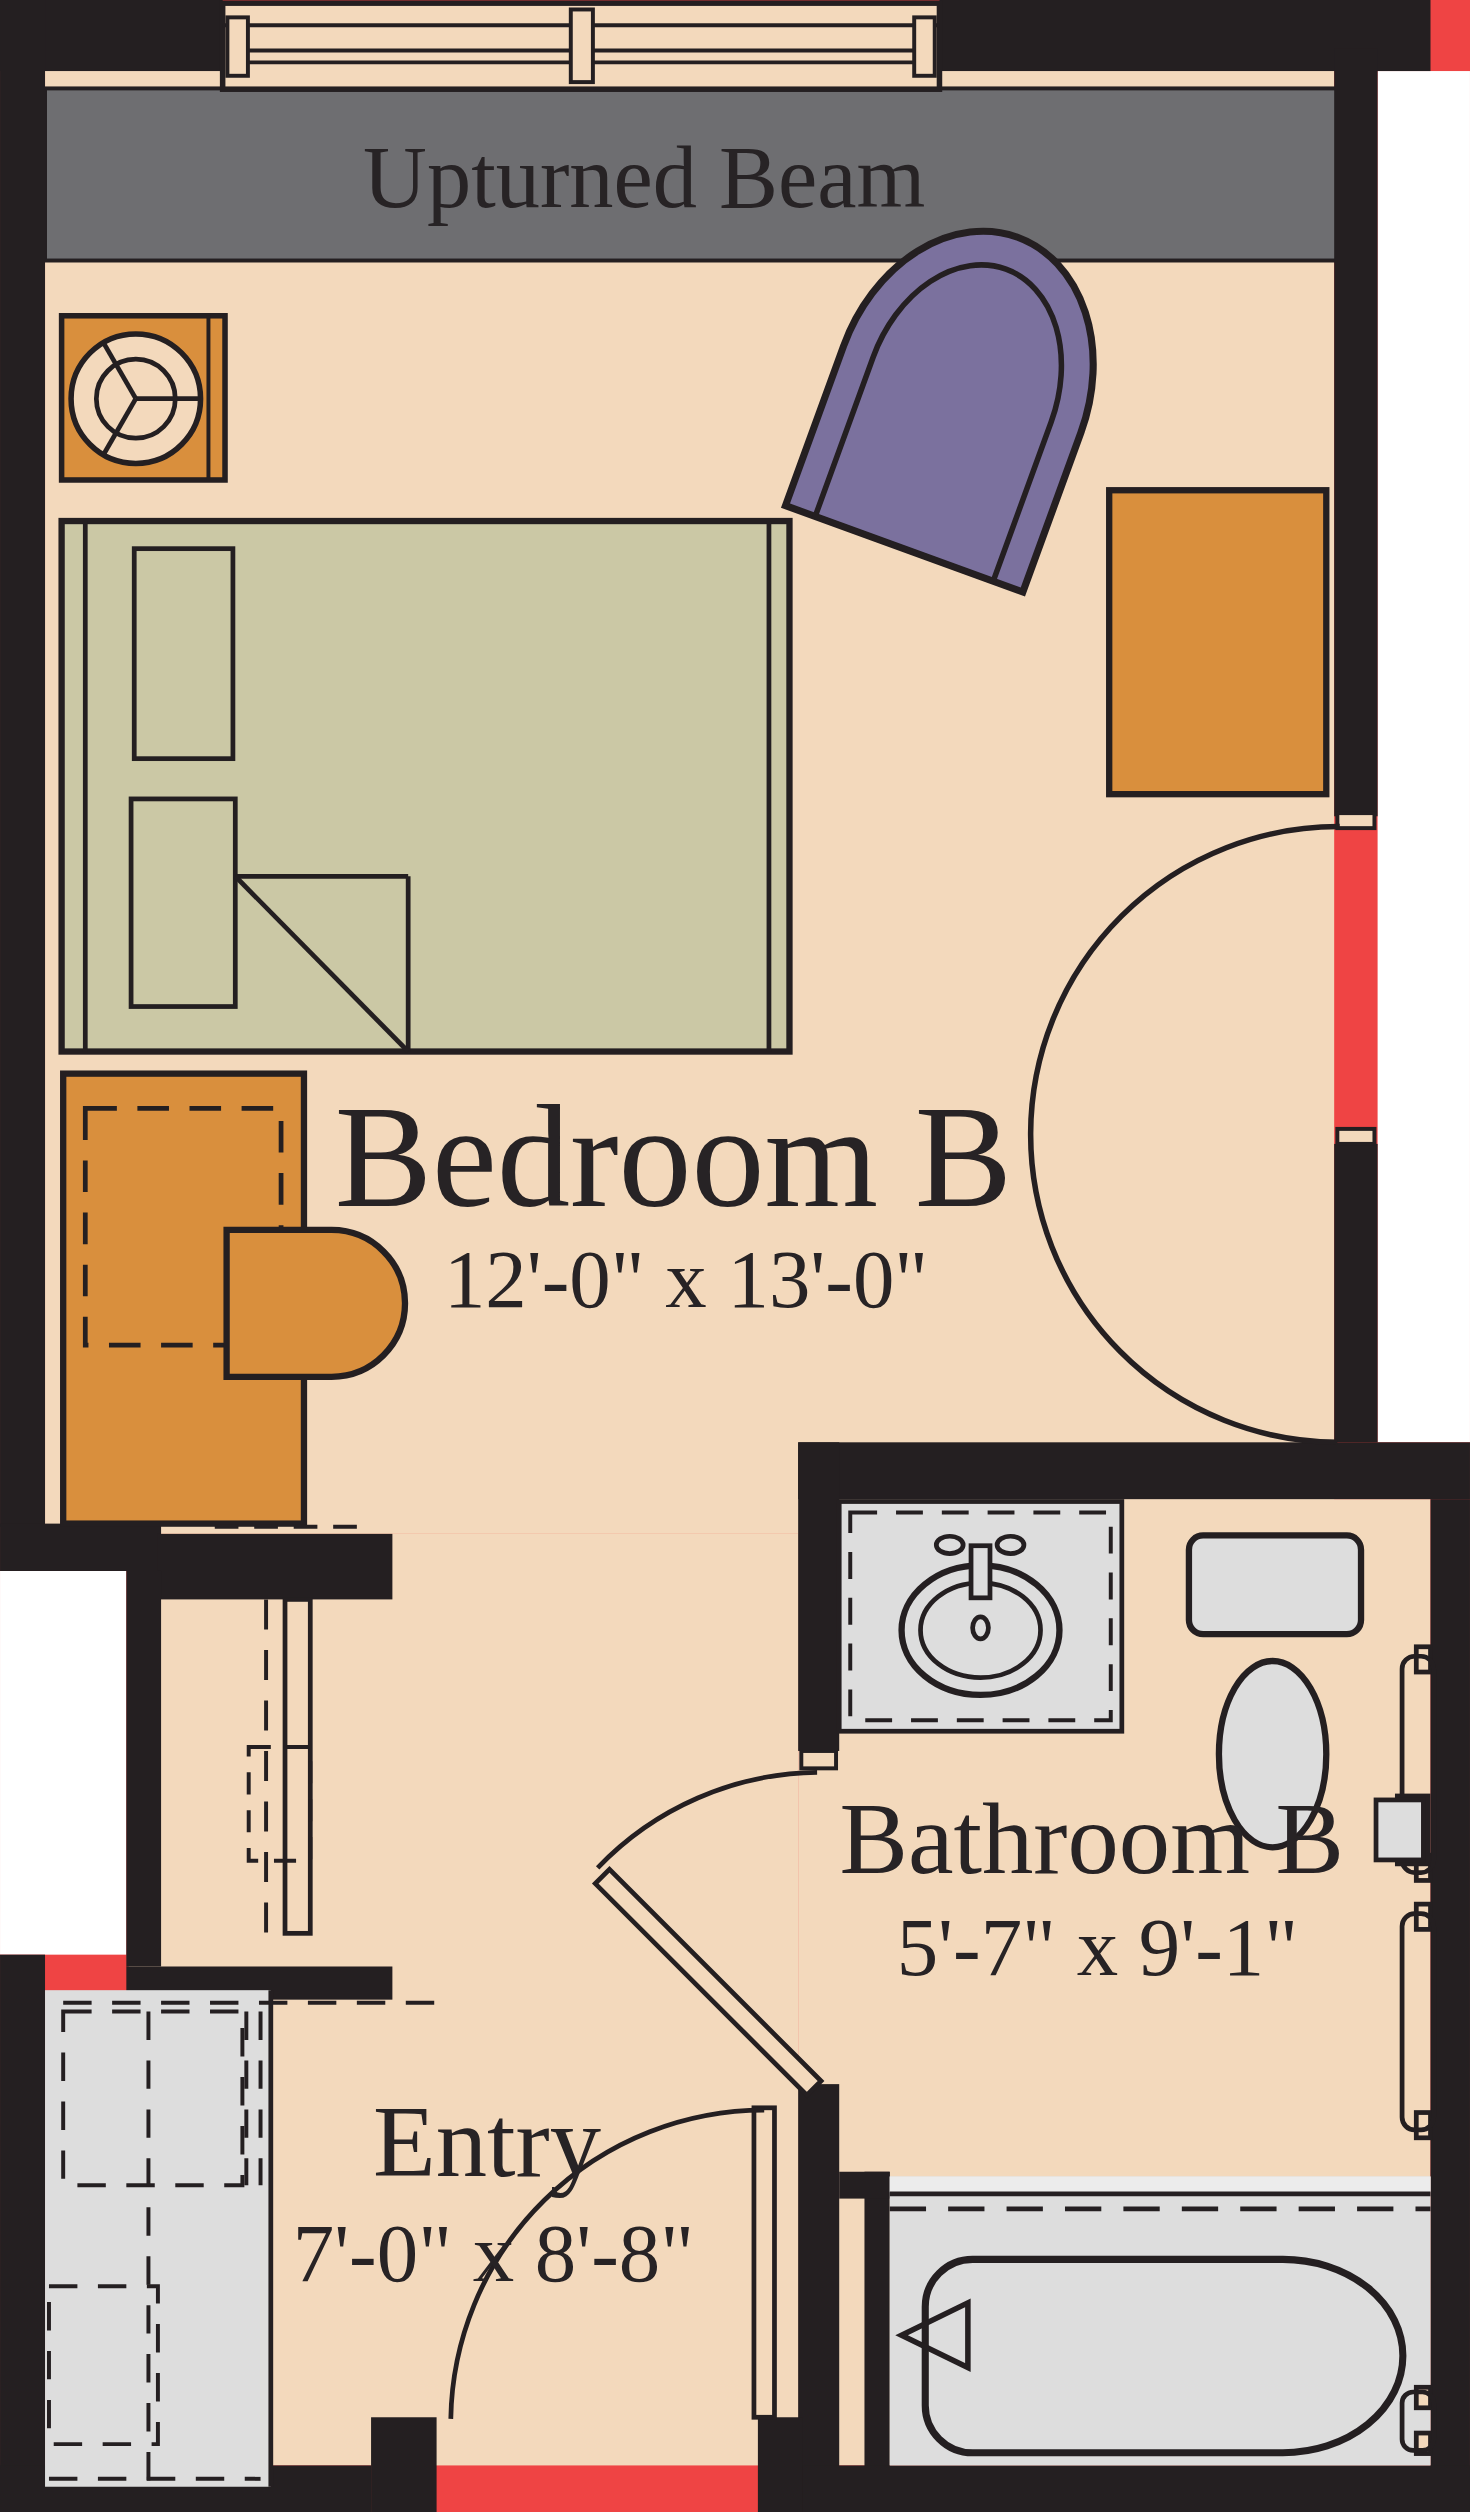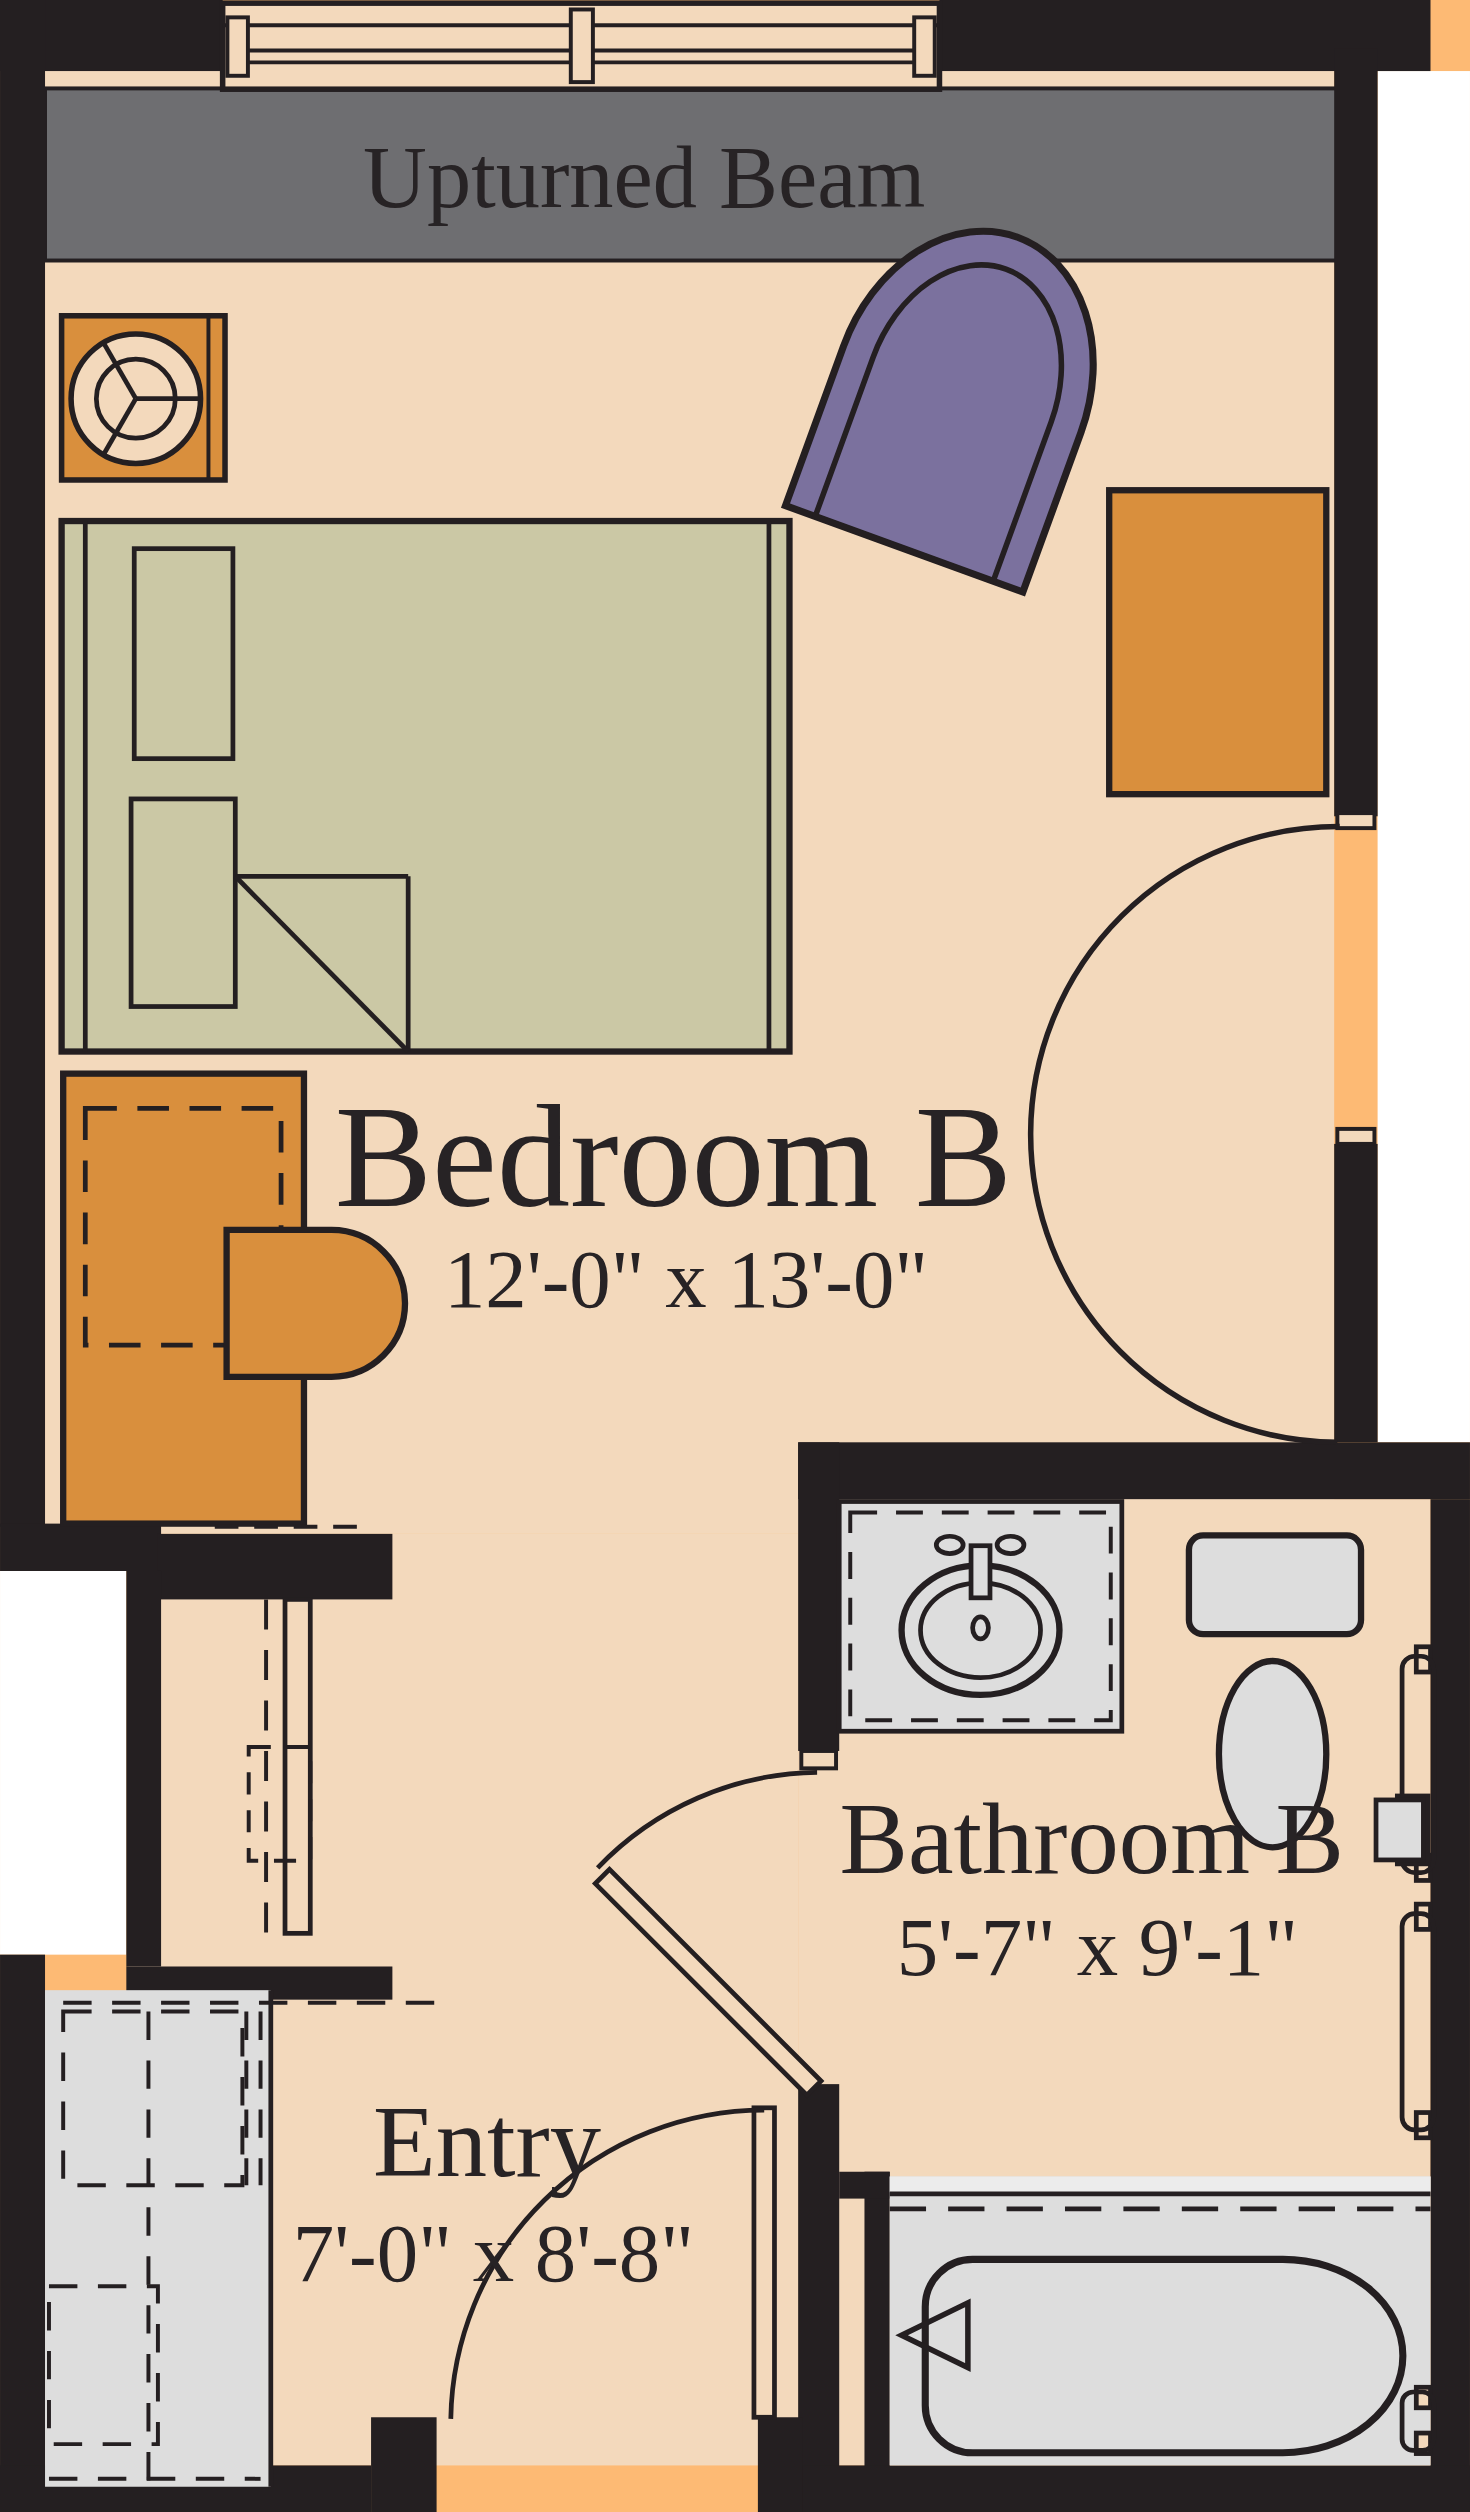--- a/index.html
+++ b/index.html
@@ -1,16 +1,16 @@
 <!DOCTYPE html>
 <html style="font-size:12.6px"><head>
 <meta charset="utf-8">
 <style>
   html,body{margin:0;padding:0;background:#ffffff;}
-  .stage{position:relative;width:1470px;height:2512px;background:#fdba74;overflow:hidden;}
+  .stage{position:relative;width:1470px;height:2512px;background:#ef4444;overflow:hidden;}
   svg{display:block;}
   .wall{fill:#241f21;}
   .floor{fill:#f3d9bc;}
   .grayfix{fill:#dddddd;}
   .oln{fill:none;stroke:#241f21;}
   .blk{stroke:#241f21;}
   .t{font-family:"Liberation Serif","DejaVu Serif",serif;fill:#272325;}
 </style>
 </head>
 <body>

